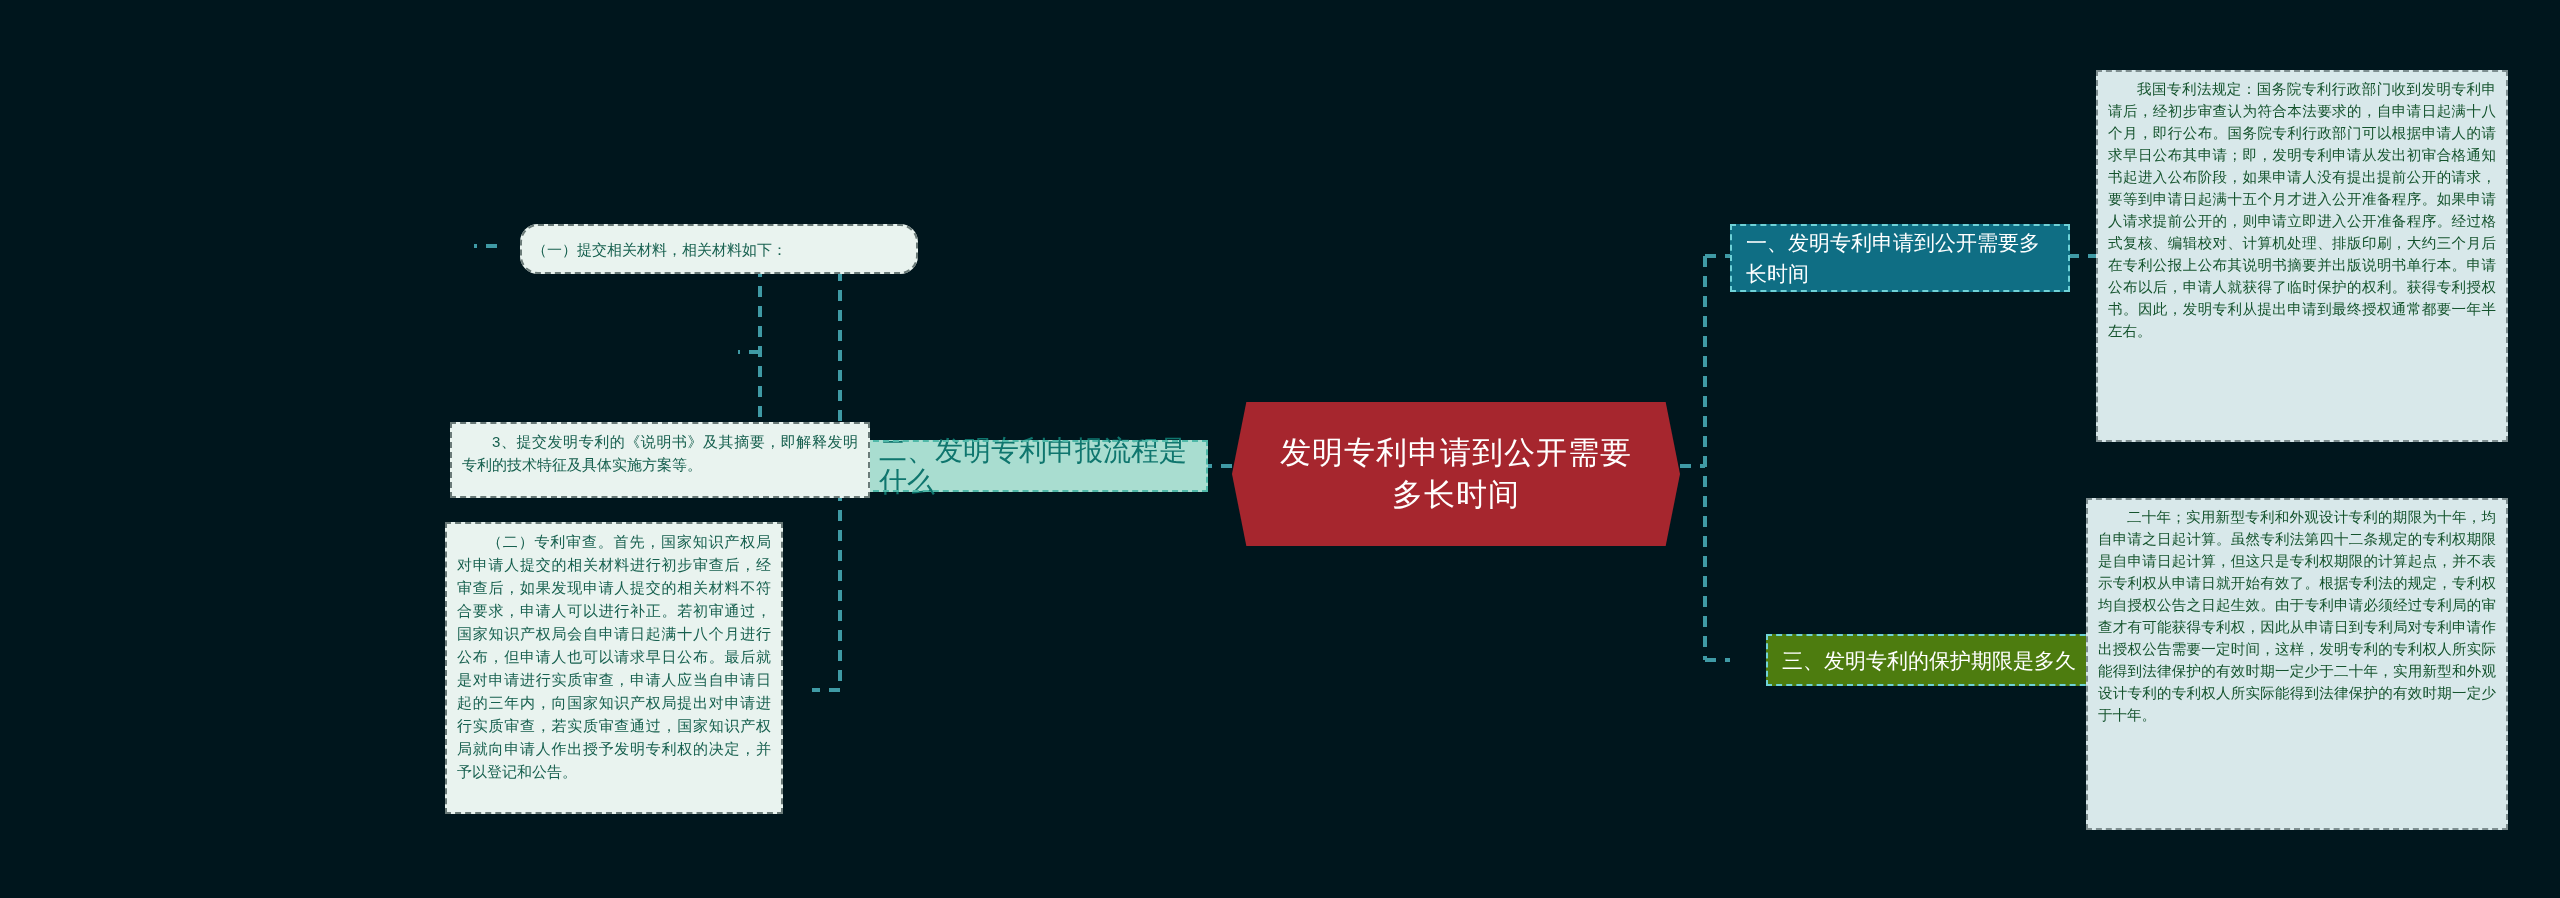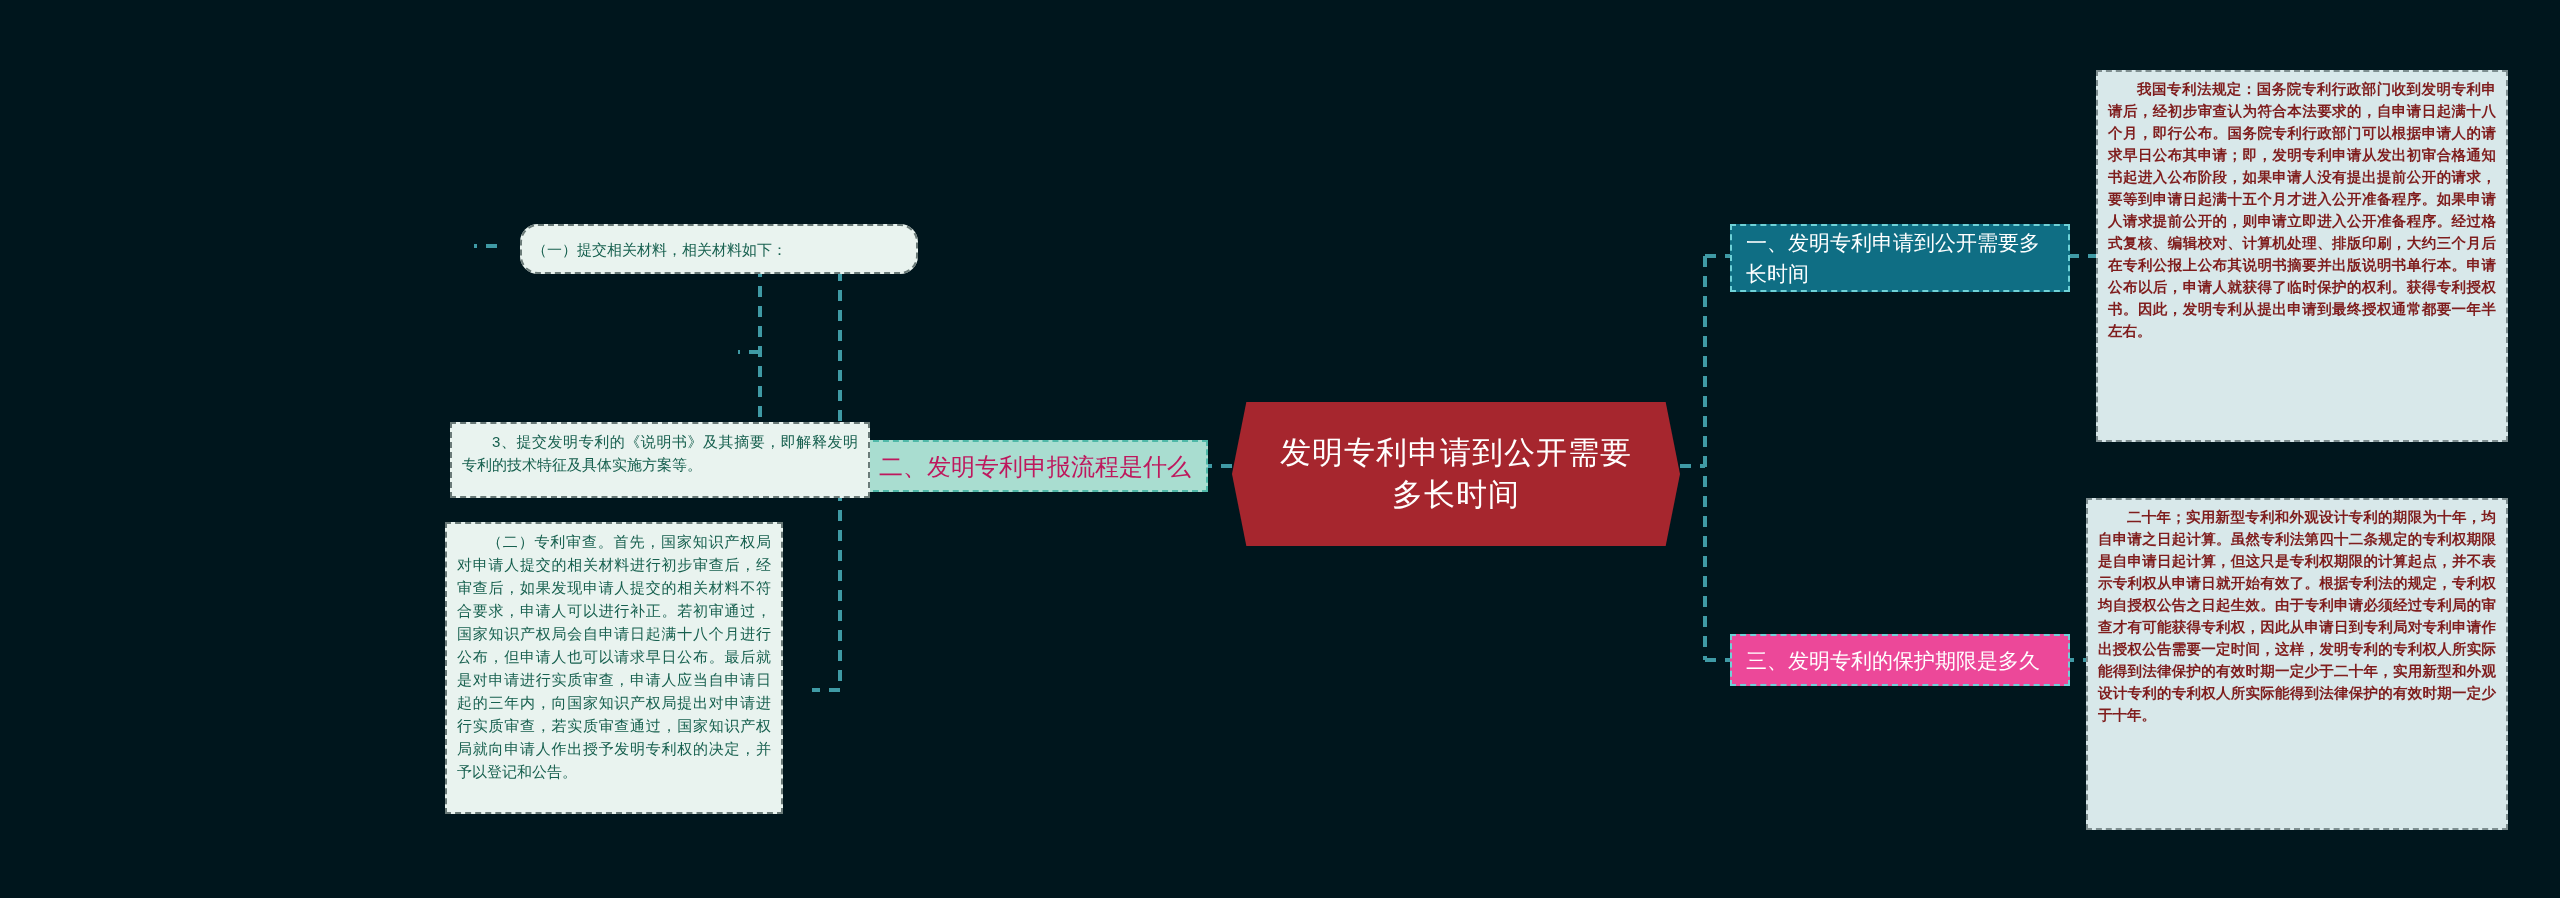--- a/index.html
+++ b/index.html
@@ -47,48 +47,46 @@
   .branch {
     color: #ffffff;
     font-size: 21px;
     line-height: 31px;
     padding: 8px 16px;
     outline: 2px dashed #6fd2d8;
     outline-offset: -2px;
     z-index: 3;
   }
   .branch.teal-dark { background: #0f6e84; }
-  .branch.teal-mid  { background: #ec4899; }
+  .branch.teal-mid  { background: #4d7c0f; margin-left: 36px; }
   .branch.mint {
     background: #a9ddd0;
-    color: #be185d;
-    font-size: 24px;
+    color: #0f766e;
+    font-size: 28px;
     line-height: 31px;
     outline: 2px dashed #4fb8a8;
-    text-align: center;
   }
   
   .leaf {
     background: #e9f3ef;
     color: #17604f;
     font-size: 15px;
     line-height: 23px;
     padding: 8px 12px;
     outline: 2px dashed #6a7a78;
     outline-offset: -2px;
     text-align: justify;
     text-indent: 2em;
     z-index: 3;
   }
   .leaf.plain { text-indent: 0; }
   .leaf.light-blue {
     background: #d8e8ea;
-    color: #7f1d1d;
+    color: #14532d;
     outline: 2px dashed #7d8d8f;
-    font-weight: bold;
   }
   .leaf.tall {
     font-size: 14.5px;
     line-height: 22px;
   }
 </style>
 </head>
 <body>
 
 <div id="canvas">

